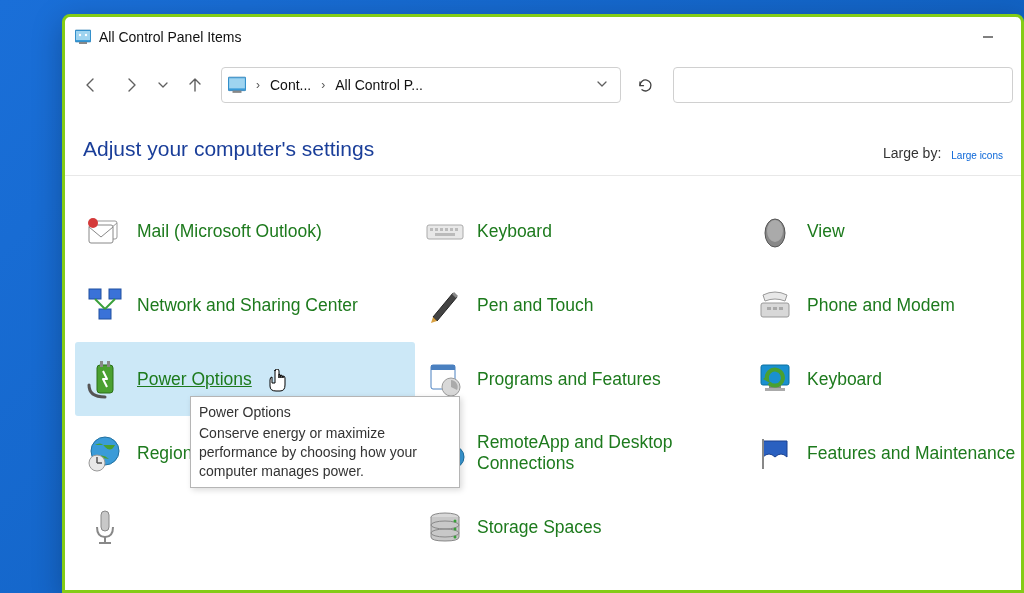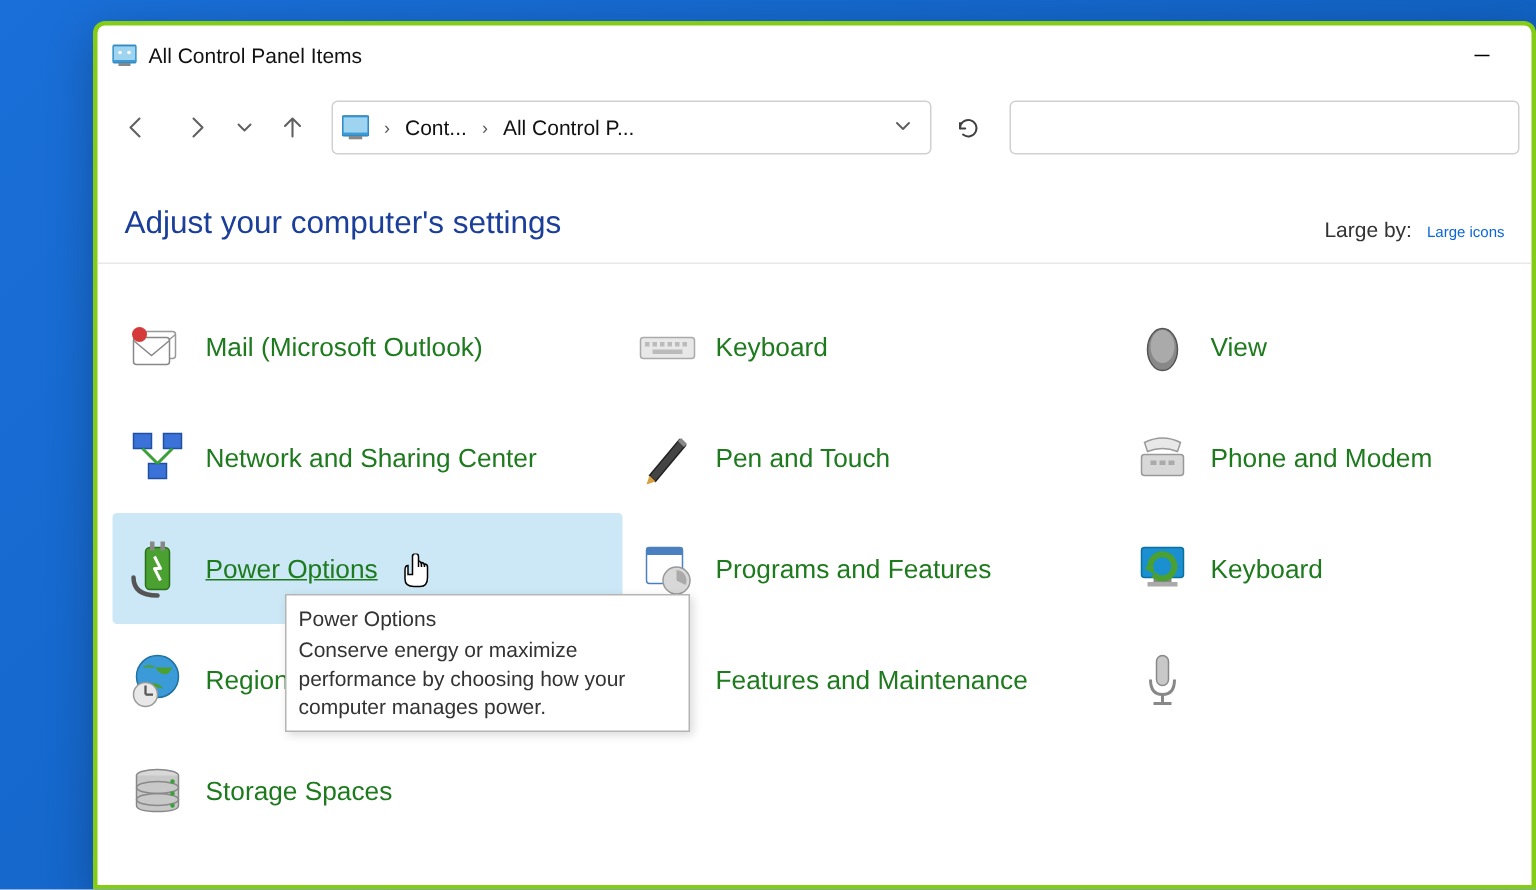--- a/index.html
+++ b/index.html
@@ -354,20 +354,31 @@
               <path d="M12 14 Q18 10 22 16 Q28 22 32 14" fill="#4aa030"></path>
               <path d="M14 26 Q20 22 26 28" fill="#4aa030"></path>
               <circle cx="14" cy="32" r="8" fill="#e8e8e8" stroke="#999"></circle>
               <line x1="14" y1="32" x2="14" y2="26" stroke="#555" stroke-width="1.5"></line>
               <line x1="14" y1="32" x2="19" y2="32" stroke="#555" stroke-width="1.5"></line>
             </svg>
         </span>
         <span class="label">Region</span>
       </div>
 
+      <div class="item">
+        <span class="icon">
+          <svg width="44" height="44" viewBox="0 0 44 44">
+              <rect x="6" y="8" width="24" height="18" rx="2" fill="#fff" stroke="#888"></rect>
+              <rect x="6" y="8" width="24" height="4" fill="#4a80c0"></rect>
+              <circle cx="30" cy="26" r="11" fill="#3a9bd8" stroke="#2070a0"></circle>
+              <path d="M23 21 Q28 18 33 24" fill="#4aa030"></path>
+            </svg>
+        </span>
+        <span class="label">RemoteApp and Desktop Connections</span>
+      </div>
 
       <div class="item">
         <span class="icon">
           <svg width="44" height="44" viewBox="0 0 44 44">
               <path d="M10 10 L10 26 Q16 20 22 26 Q28 20 34 26 L34 10 Z" fill="#2a60c0" stroke="#1a4090"></path>
               <rect x="9" y="8" width="2" height="30" fill="#888"></rect>
             </svg>
         </span>
         <span class="label">Features and Maintenance</span>
       </div>

